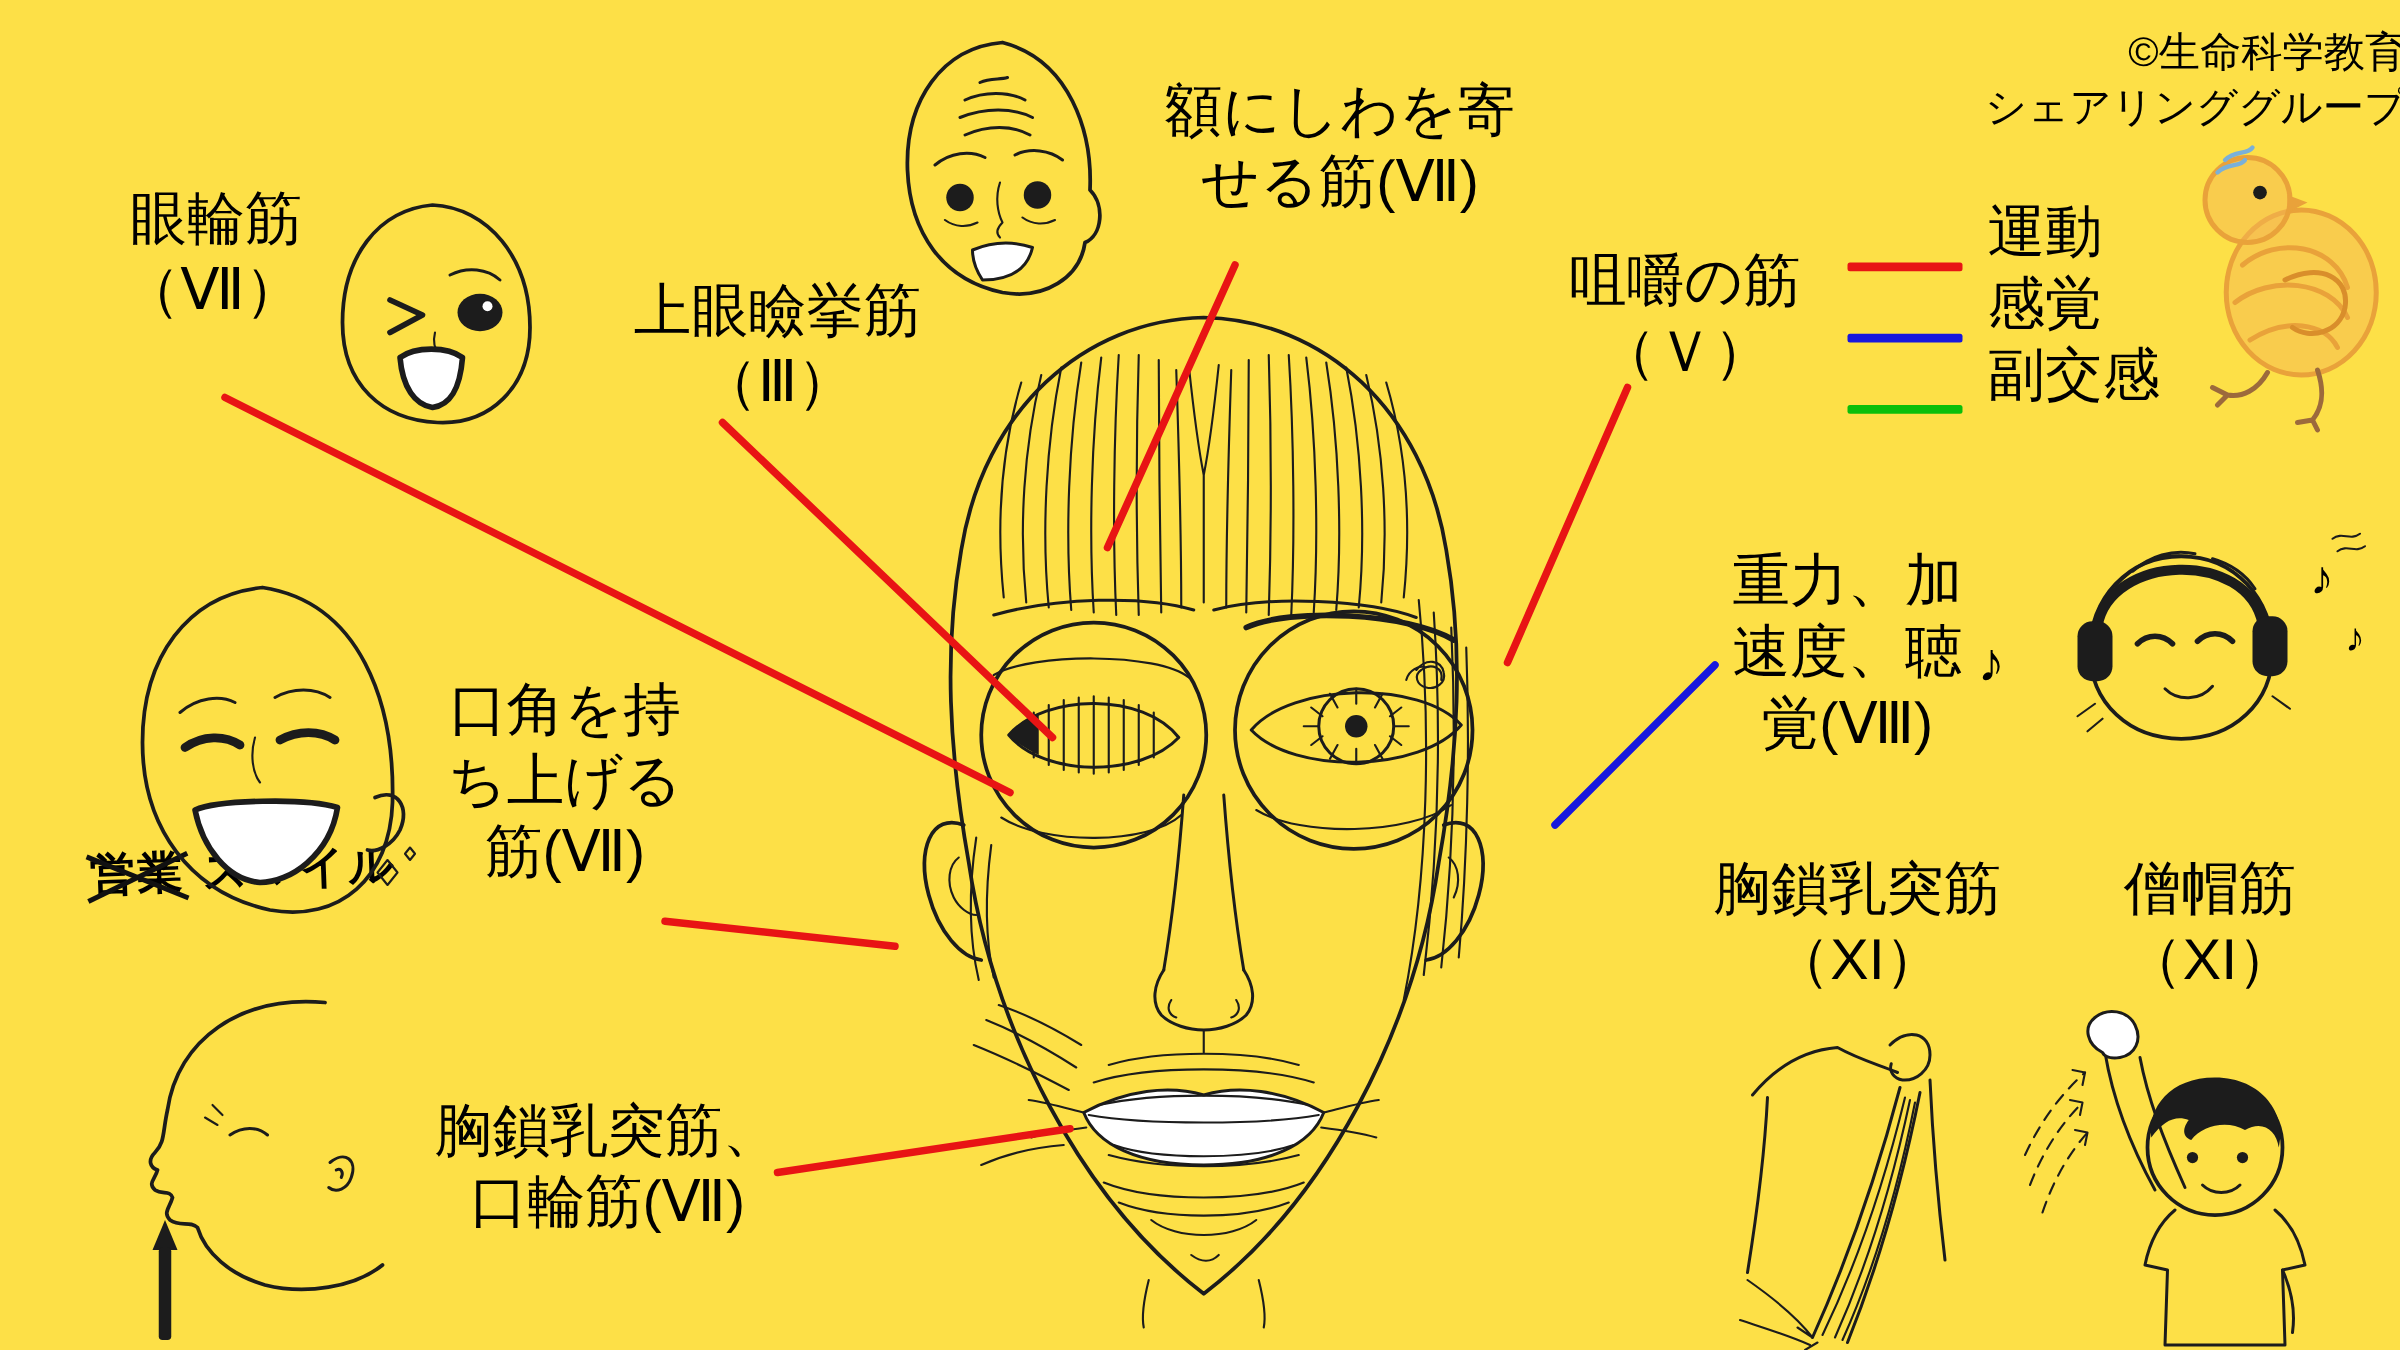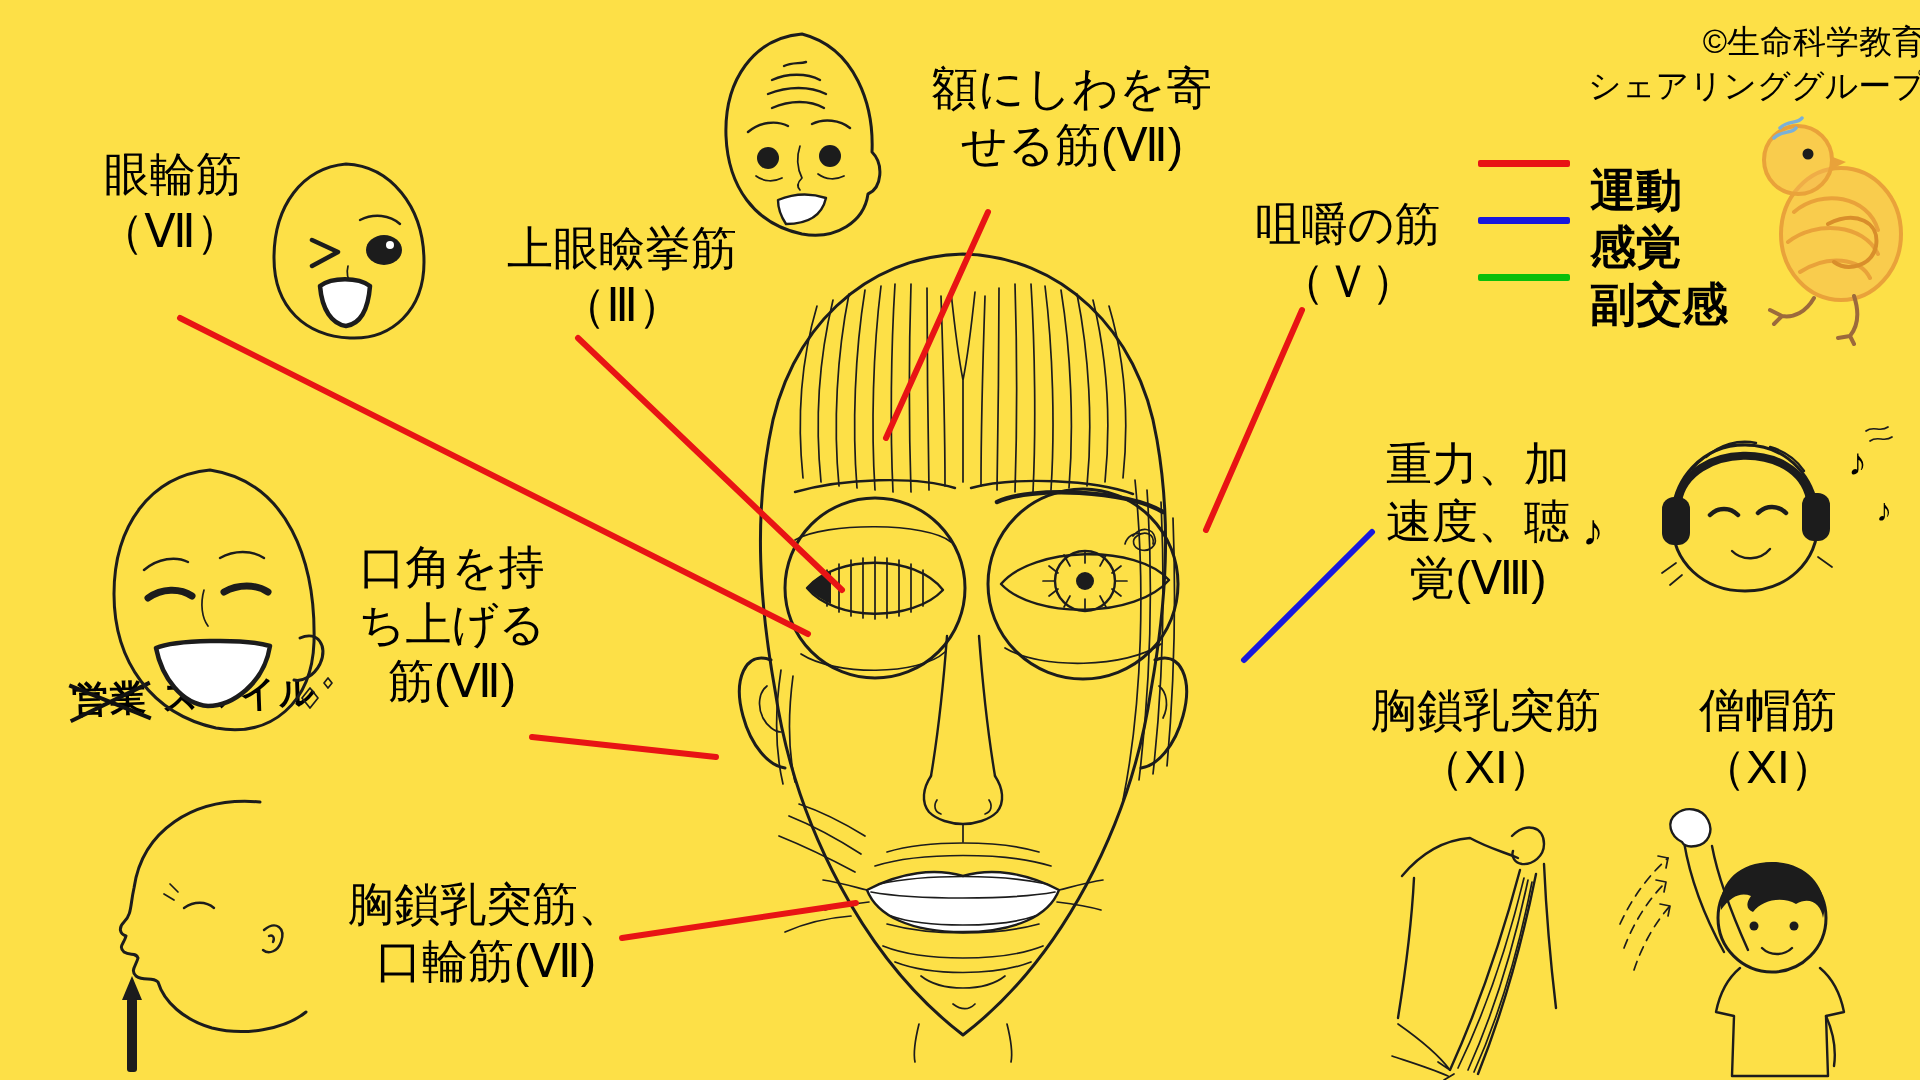--- a/index.html
+++ b/index.html
@@ -19,21 +19,21 @@
   .conn.sensory{stroke:var(--sensory,#1818dd);}
   .label{
     position:absolute;transform:translateX(-50%);text-align:center;
     font-size:46px;line-height:1.24;white-space:nowrap;color:#000;
   }
   .copyright{
     position:absolute;right:14px;top:20px;text-align:right;
     font-size:33px;line-height:1.32;
   }
   .legend{position:absolute;left:1478px;top:160px;}
-  .legend-row{display:flex;align-items:flex-start;height:57px;font-weight:bold;}
+  .legend-row{display:flex;align-items:flex-end;height:57px;}
   .legend-line{display:inline-block;width:92px;height:7px;border-radius:2px;margin-right:20px;}
   .legend-line.motor{background:var(--motor,#e81414);}
   .legend-line.sensory{background:var(--sensory,#1818dd);}
   .legend-line.parasym{background:var(--parasym,#0abf0a);}
   .legend-label{font-size:46px;}
   .handnote{
     position:absolute;left:72px;top:672px;font-size:36px;
     transform:rotate(-2deg);letter-spacing:2px;font-weight:bold;
   }
   .crossed{position:relative;display:inline-block;margin-right:14px;}

